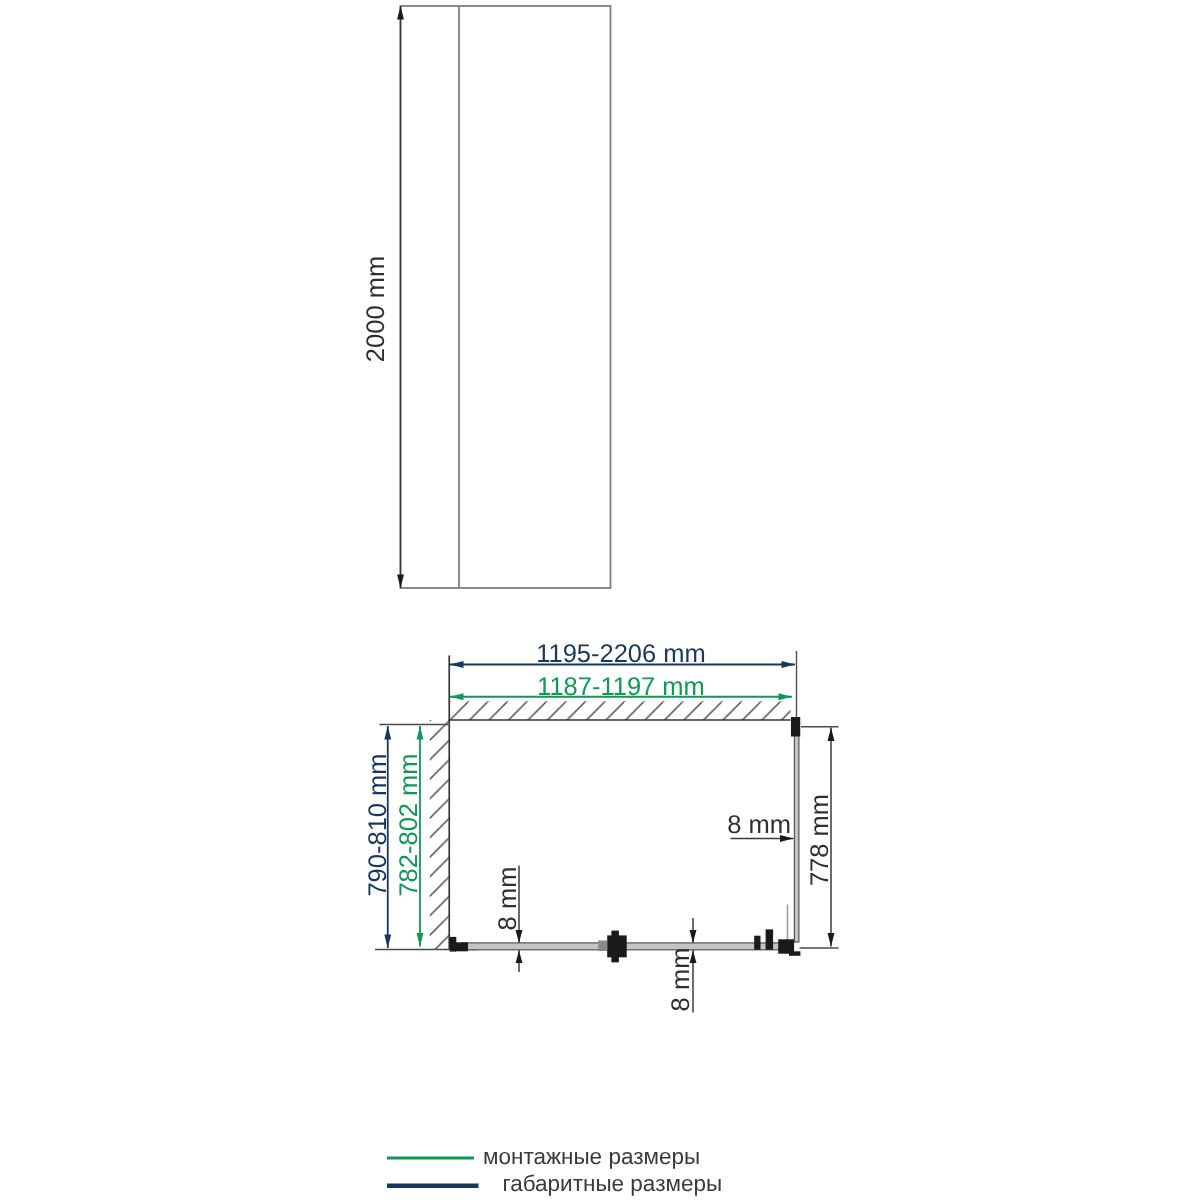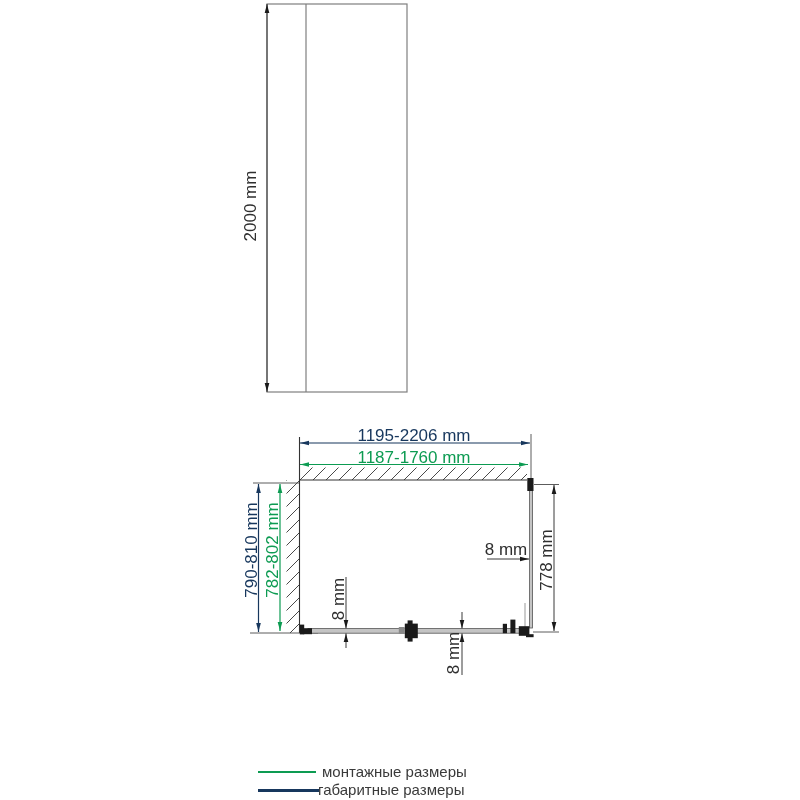--- a/index.html
+++ b/index.html
@@ -132,35 +132,35 @@
       <rect x="510.4" y="619.6" width="5" height="13.6"></rect>
       <rect x="518.8" y="626.2" width="10.6" height="9.6"></rect>
       <rect x="526" y="634.2" width="7.6" height="3"></rect>
     </g>
   </svg>
 
   <div class="lbl rot" style="left:211px;top:197px;width:80px;">2000 mm</div>
 
   <div class="lbl navy" style="left:344px;top:427px;width:140px;">1195-2206 mm</div>
 
-  <div class="lbl green" style="left:344px;top:449px;width:140px;">1187-1760 mm</div>
+  <div class="lbl green" style="left:344px;top:449px;width:140px;">1187-1197 mm</div>
 
   <div class="lbl rot navy" style="left:197px;top:541px;width:110px;">790-810 mm</div>
 
   <div class="lbl rot green" style="left:218px;top:541px;width:110px;">782-802 mm</div>
 
   <div class="lbl rot" style="left:512px;top:551px;width:70px;">778 mm</div>
 
   <div class="lbl" style="left:483px;top:541px;width:46px;">8 mm</div>
 
   <div class="lbl rot" style="left:316px;top:590px;width:46px;">8 mm</div>
 
   <div class="lbl rot" style="left:431px;top:644px;width:46px;">8 mm</div>
 
   <div>
     <div class="legend-line green" style="left:258px;top:770.5px;width:58px;height:2.6px;"></div>
     <div class="legend-label" style="left:322px;top:763px;">монтажные размеры</div>
 
     <div class="legend-line navy" style="left:258px;top:788.5px;width:61px;height:3px;"></div>
-    <div class="legend-label" style="left:318px;top:781px;">габаритные размеры</div>
+    <div class="legend-label" style="left:335px;top:781px;">габаритные размеры</div>
   </div>
 
 </div>
 
 </body></html>

